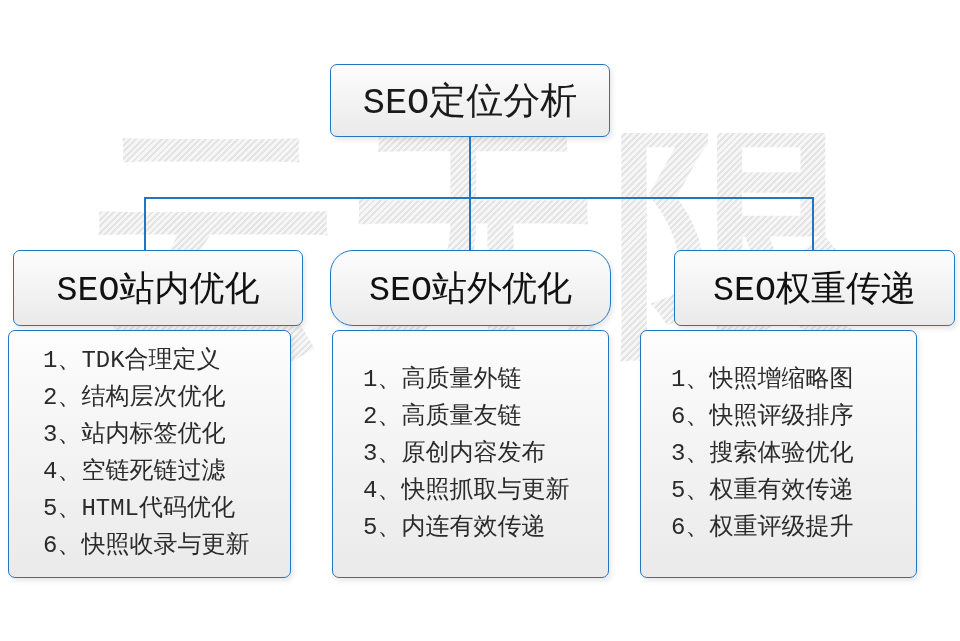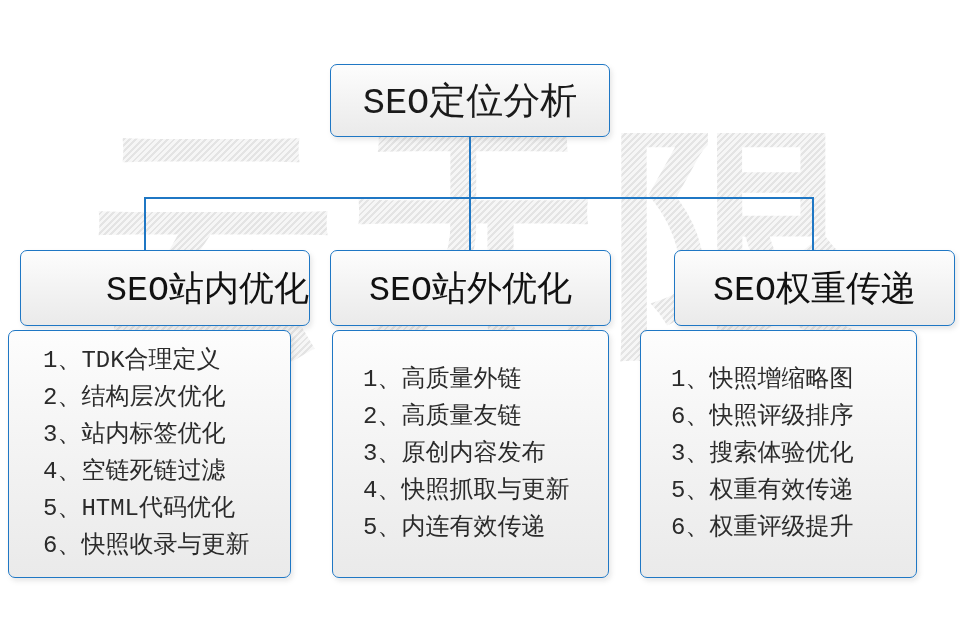--- a/index.html
+++ b/index.html
@@ -115,23 +115,23 @@
   }
   .col-body .item {
     font-size: 24px;
     color: #2b2b2b;
     line-height: 37px;
     padding-left: 34px;
     white-space: nowrap;
   }
 
   
-  #col1-header { left: 20px;  top: 250px; width: 290px; justify-content: flex-end; }
+  #col1-header { left: 13px;  top: 250px; width: 290px; }
   #col1-body   { left: 8px;  top: 330px; width: 283px; height: 248px; }
-  #col2-header { left: 330px; top: 250px; width: 281px; }
+  #col2-header { left: 330px; top: 250px; width: 281px; border-radius: 23px; }
   #col2-body   { left: 332px; top: 330px; width: 277px; height: 248px; }
   #col3-header { left: 674px; top: 250px; width: 281px; }
   #col3-body   { left: 640px; top: 330px; width: 277px; height: 248px; }
 
   #col2-body .item, #col3-body .item { padding-left: 30px; }
 </style>
 </head>
 <body>
 
 <div id="canvas">

